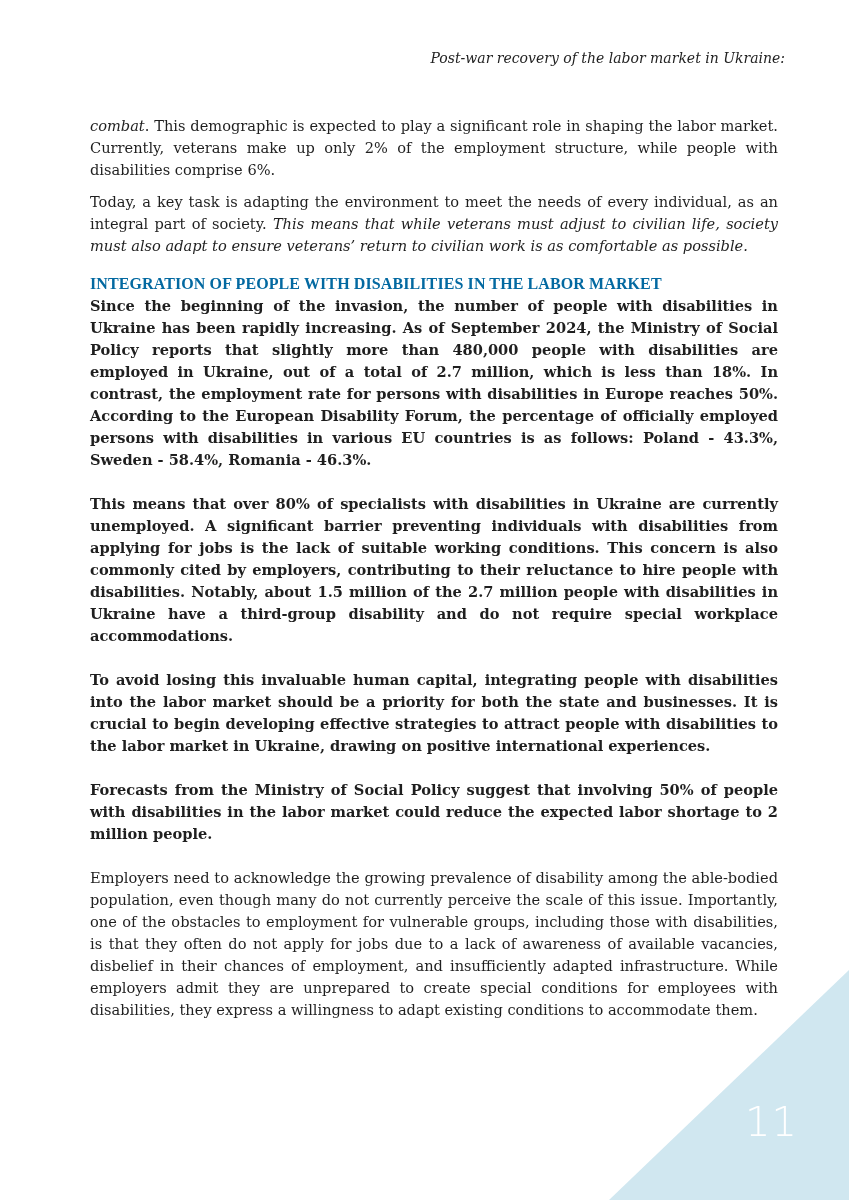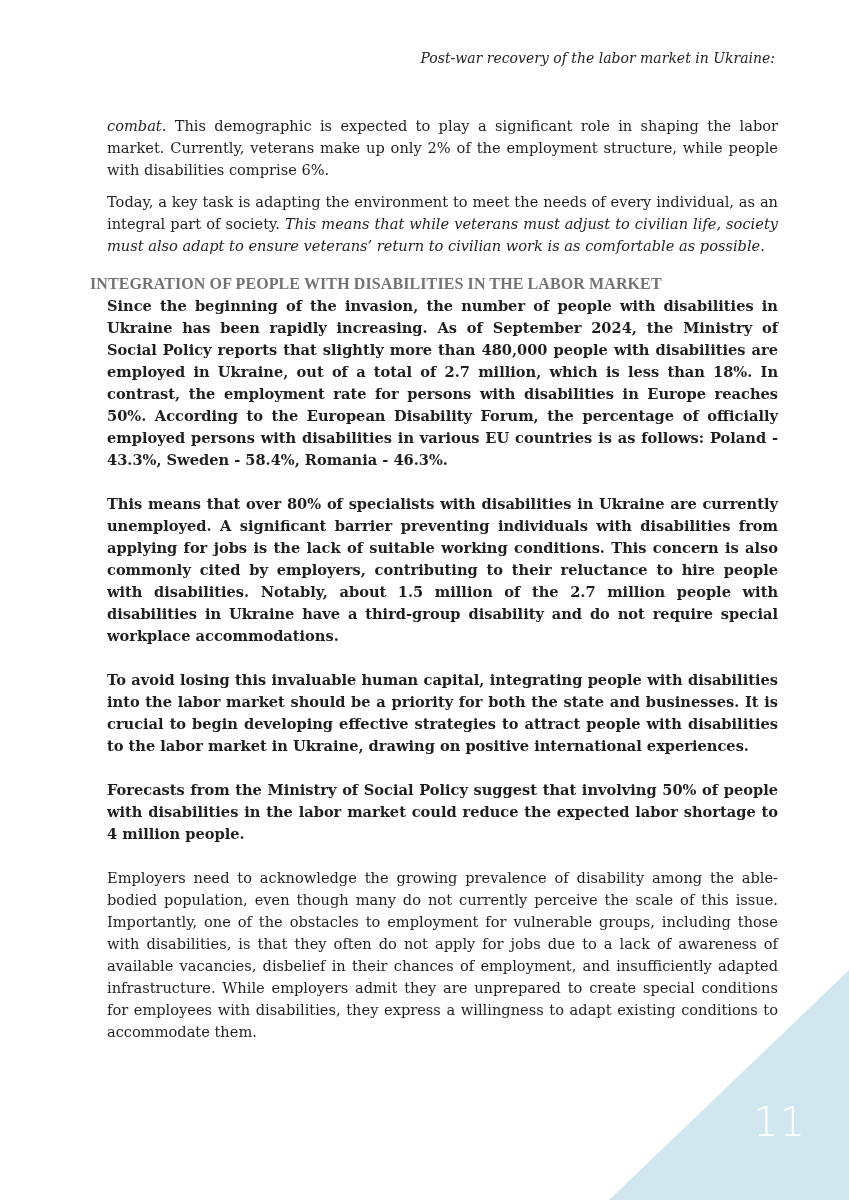--- a/index.html
+++ b/index.html
@@ -20,62 +20,62 @@
       right: 0;
       bottom: 0;
       width: 0;
       height: 0;
       border-style: solid;
       border-width: 0 0 230px 240px;
       border-color: transparent transparent #d0e7f0 transparent;
     }
     .page-number {
       position: absolute;
-      right: 43px;
+      right: 51px;
       bottom: 55px;
       font-family: "DejaVu Sans", "Liberation Sans", sans-serif;
       font-weight: 200;
       font-size: 40px;
       color: #ffffff;
       letter-spacing: 1px;
     }
     .running-header {
       position: absolute;
       top: 48px;
-      right: 74px;
+      right: 64px;
       text-align: right;
       font-style: italic;
       font-size: 14px;
       line-height: 20px;
       color: #222;
     }
     .content {
       position: absolute;
       left: 90px;
       top: 115px;
       width: 688px;
       font-size: 14.6px;
       line-height: 22px;
       text-align: justify;
     }
     .content p {
-      margin: 0 0 10px 17px;
+      margin: 0 0 10px 0;
     }
     .content p.gap-lg {
       margin-bottom: 22px;
       font-weight: bold;
     }
     .italic {
       font-style: italic;
     }
     .section-heading {
       font-family: "Liberation Serif", "DejaVu Serif", serif;
       font-weight: bold;
       font-size: 16px;
-      color: #737373;
+      color: #0369a1;
       margin: 16px 0 0 0;
       line-height: 22px;
       letter-spacing: 0.1px;
     }
   </style>
 </head>
 <body>
 
 <div class="running-header">
   <div>Post-war recovery of the labor market in Ukraine:</div>
@@ -85,18 +85,18 @@
   <p><span class="italic">combat</span><span>. This demographic is expected to play a significant role in shaping the labor market. Currently, veterans make up only 2% of the employment structure, while people with disabilities comprise 6%.</span></p>
 
 
   <p><span>Today, a key task is adapting the environment to meet the needs of every individual, as an integral part of society. </span><span class="italic">This means that while veterans must adjust to civilian life, society must also adapt to ensure veterans’ return to civilian work is as comfortable as possible.</span></p>
 
   <h2 class="section-heading">INTEGRATION OF PEOPLE WITH DISABILITIES IN THE LABOR MARKET</h2>
 
   <p class="gap-lg">Since the beginning of the invasion, the number of people with disabilities in Ukraine has been rapidly increasing. As of September 2024, the Ministry of Social Policy reports that slightly more than 480,000 people with disabilities are employed in Ukraine, out of a total of 2.7 million, which is less than 18%. In contrast, the employment rate for persons with disabilities in Europe reaches 50%. According to the European Disability Forum, the percentage of officially employed persons with disabilities in various EU countries is as follows: Poland - 43.3%, Sweden - 58.4%, Romania - 46.3%.</p>
   <p class="gap-lg">This means that over 80% of specialists with disabilities in Ukraine are currently unemployed. A significant barrier preventing individuals with disabilities from applying for jobs is the lack of suitable working conditions. This concern is also commonly cited by employers, contributing to their reluctance to hire people with disabilities. Notably, about 1.5 million of the 2.7 million people with disabilities in Ukraine have a third-group disability and do not require special workplace accommodations.</p>
   <p class="gap-lg">To avoid losing this invaluable human capital, integrating people with disabilities into the labor market should be a priority for both the state and businesses. It is crucial to begin developing effective strategies to attract people with disabilities to the labor market in Ukraine, drawing on positive international experiences.</p>
-  <p class="gap-lg">Forecasts from the Ministry of Social Policy suggest that involving 50% of people with disabilities in the labor market could reduce the expected labor shortage to 4 million people.</p>
+  <p class="gap-lg">Forecasts from the Ministry of Social Policy suggest that involving 50% of people with disabilities in the labor market could reduce the expected labor shortage to 2 million people.</p>
   <p>Employers need to acknowledge the growing prevalence of disability among the able-bodied population, even though many do not currently perceive the scale of this issue. Importantly, one of the obstacles to employment for vulnerable groups, including those with disabilities, is that they often do not apply for jobs due to a lack of awareness of available vacancies, disbelief in their chances of employment, and insufficiently adapted infrastructure. While employers admit they are unprepared to create special conditions for employees with disabilities, they express a willingness to adapt existing conditions to accommodate them.</p>
 </div>
 
 <div class="corner-triangle"></div>
 <div class="page-number">11</div>
 
 </body></html>

